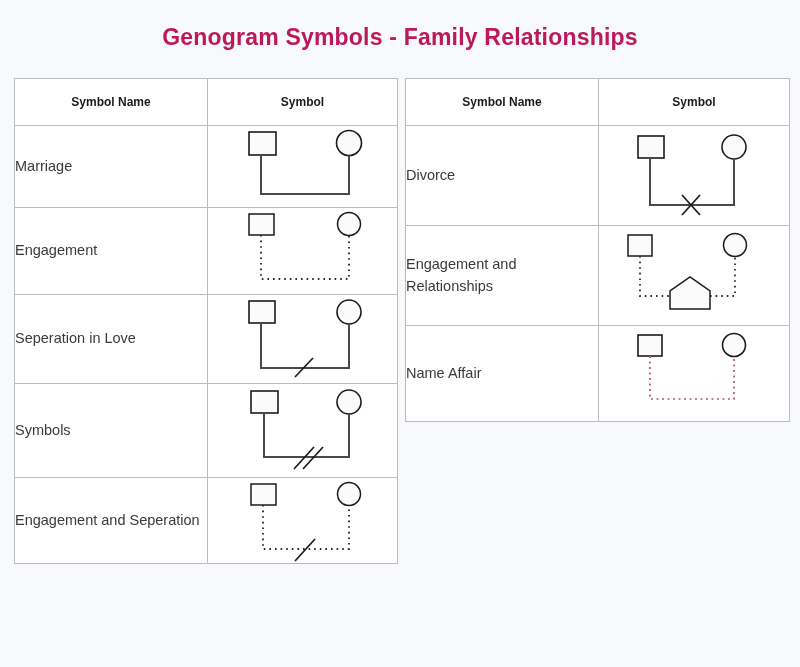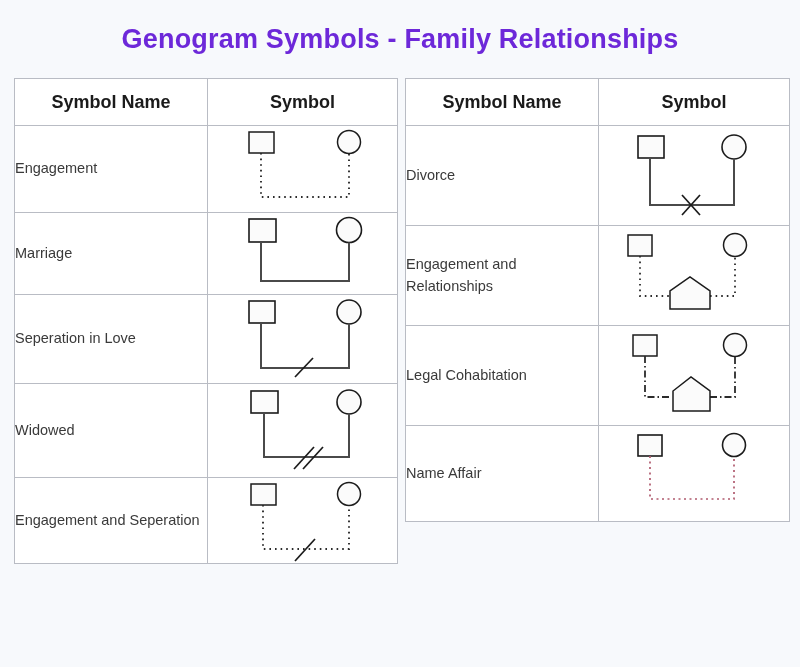--- a/index.html
+++ b/index.html
@@ -14,23 +14,23 @@
     overflow: hidden;
     position: relative;
   }
 
   #page-title {
     position: absolute;
     top: 24px;
     left: 0;
     width: 800px;
     text-align: center;
-    font-size: 27px;
+    font-size: 23px;
     font-weight: 700;
-    color: #6d28d9;
+    color: #be185d;
     letter-spacing: 0.2px;
   }
 
   .tables-wrap {
     position: absolute;
     top: 78px;
     left: 0;
     width: 800px;
     height: 585px;
   }
@@ -54,21 +54,21 @@
 
   table.genogram-table th,
   table.genogram-table td {
     border: 1px solid #b9bcc4;
     padding: 0;
     background: #ffffff;
   }
 
   table.genogram-table th {
     height: 46px;
-    font-size: 18px;
+    font-size: 12px;
     font-weight: 700;
     color: #1b1b1b;
     text-align: center;
     vertical-align: middle;
   }
 
   td.name-cell {
     font-size: 14.5px;
     font-weight: 400;
     color: #3a3a3a;
@@ -107,56 +107,56 @@
       </colgroup>
     <thead>
       <tr>
         <th>Symbol Name</th>
         <th>Symbol</th>
       </tr>
     </thead>
     <tbody>
 
       <tr>
+        <td class="name-cell" style="height:81px">Marriage</td>
+        <td class="symbol-cell">
+          <svg width="188" height="79" viewBox="0 0 188 79">
+            <rect x="40" y="5" width="27" height="23" fill="#fbfbfb" stroke="#1b1b1b" stroke-width="1.6"></rect>
+            <circle cx="140" cy="16" r="12.5" fill="#fbfbfb" stroke="#1b1b1b" stroke-width="1.6"></circle>
+            <path d="M 52 28 L 52 67 L 140 67 L 140 28.5" fill="none" stroke="#4a4a4a" stroke-width="2"></path>
+          </svg>
+        </td>
+      </tr>
+
+      <tr>
         <td class="name-cell" style="height:86px">Engagement</td>
         <td class="symbol-cell">
           <svg width="188" height="84" viewBox="0 0 188 84">
             <rect x="40" y="5" width="25" height="21" fill="#fbfbfb" stroke="#1b1b1b" stroke-width="1.5"></rect>
             <circle cx="140" cy="15" r="11.5" fill="#fbfbfb" stroke="#1b1b1b" stroke-width="1.5"></circle>
             <path d="M 52 26 L 52 70 L 140 70 L 140 26.5" fill="none" stroke="#2b2b2b" stroke-width="1.9" stroke-dasharray="1.6 4"></path>
-          </svg>
-        </td>
-      </tr>
-
-      <tr>
-        <td class="name-cell" style="height:81px">Marriage</td>
-        <td class="symbol-cell">
-          <svg width="188" height="79" viewBox="0 0 188 79">
-            <rect x="40" y="5" width="27" height="23" fill="#fbfbfb" stroke="#1b1b1b" stroke-width="1.6"></rect>
-            <circle cx="140" cy="16" r="12.5" fill="#fbfbfb" stroke="#1b1b1b" stroke-width="1.6"></circle>
-            <path d="M 52 28 L 52 67 L 140 67 L 140 28.5" fill="none" stroke="#4a4a4a" stroke-width="2"></path>
           </svg>
         </td>
       </tr>
 
       <tr>
         <td class="name-cell" style="height:88px">Seperation in Love</td>
         <td class="symbol-cell">
           <svg width="188" height="86" viewBox="0 0 188 86">
             <rect x="40" y="5" width="26" height="22" fill="#fbfbfb" stroke="#1b1b1b" stroke-width="1.6"></rect>
             <circle cx="140" cy="16" r="12" fill="#fbfbfb" stroke="#1b1b1b" stroke-width="1.6"></circle>
             <path d="M 52 27 L 52 72 L 140 72 L 140 28" fill="none" stroke="#4a4a4a" stroke-width="2"></path>
             <line x1="86" y1="81" x2="104" y2="62" stroke="#1b1b1b" stroke-width="1.7"></line>
           </svg>
         </td>
       </tr>
 
 
       <tr>
-        <td class="name-cell" style="height:93px">Widowed</td>
+        <td class="name-cell" style="height:93px">Symbols</td>
         <td class="symbol-cell">
           <svg width="188" height="91" viewBox="0 0 188 91">
             <rect x="42" y="6" width="27" height="22" fill="#fbfbfb" stroke="#1b1b1b" stroke-width="1.6"></rect>
             <circle cx="140" cy="17" r="12" fill="#fbfbfb" stroke="#1b1b1b" stroke-width="1.6"></circle>
             <path d="M 55 28 L 55 72 L 140 72 L 140 29" fill="none" stroke="#4a4a4a" stroke-width="2"></path>
             <line x1="85" y1="84" x2="105" y2="62" stroke="#1b1b1b" stroke-width="1.7"></line>
             <line x1="94" y1="84" x2="114" y2="62" stroke="#1b1b1b" stroke-width="1.7"></line>
           </svg>
         </td>
       </tr>
@@ -208,32 +208,20 @@
             <rect x="28" y="8" width="24" height="21" fill="#fbfbfb" stroke="#1b1b1b" stroke-width="1.5"></rect>
             <circle cx="135" cy="18" r="11.5" fill="#fbfbfb" stroke="#1b1b1b" stroke-width="1.5"></circle>
             <path d="M 40 29 L 40 69 L 70 69" fill="none" stroke="#2b2b2b" stroke-width="1.8" stroke-dasharray="1.6 4"></path>
             <path d="M 110 69 L 135 69 L 135 29.5" fill="none" stroke="#2b2b2b" stroke-width="1.8" stroke-dasharray="1.6 4"></path>
             <path d="M 70 82 L 70 64 L 90 50 L 110 64 L 110 82 Z" fill="#fbfbfb" stroke="#1b1b1b" stroke-width="1.5"></path>
           </svg>
         </td>
       </tr>
 
 
-      <tr>
-        <td class="name-cell" style="height:99px">Legal Cohabitation</td>
-        <td class="symbol-cell">
-          <svg width="189" height="97" viewBox="0 0 189 97">
-            <rect x="33" y="8" width="24" height="21" fill="#fbfbfb" stroke="#1b1b1b" stroke-width="1.5"></rect>
-            <circle cx="135" cy="18" r="11.5" fill="#fbfbfb" stroke="#1b1b1b" stroke-width="1.5"></circle>
-            <path d="M 45 29 L 45 70 L 72 70" fill="none" stroke="#2b2b2b" stroke-width="1.8" stroke-dasharray="7 3 1.5 3"></path>
-            <path d="M 110 70 L 135 70 L 135 29.5" fill="none" stroke="#2b2b2b" stroke-width="1.8" stroke-dasharray="7 3 1.5 3"></path>
-            <path d="M 73 84 L 73 64 L 91 50 L 110 64 L 110 84 Z" fill="#fbfbfb" stroke="#1b1b1b" stroke-width="1.5"></path>
-          </svg>
-        </td>
-      </tr>
 
       <tr>
         <td class="name-cell" style="height:95px">Name Affair</td>
         <td class="symbol-cell">
           <svg width="189" height="93" viewBox="0 0 189 93">
             <rect x="38" y="8" width="24" height="21" fill="#fbfbfb" stroke="#1b1b1b" stroke-width="1.6"></rect>
             <circle cx="134" cy="18" r="11.5" fill="#fbfbfb" stroke="#1b1b1b" stroke-width="1.6"></circle>
             <path d="M 50 29 L 50 72 L 134 72 L 134 29.5" fill="none" stroke="#b05a6e" stroke-width="1.7" stroke-dasharray="2 3.5"></path>
           </svg>
         </td>

